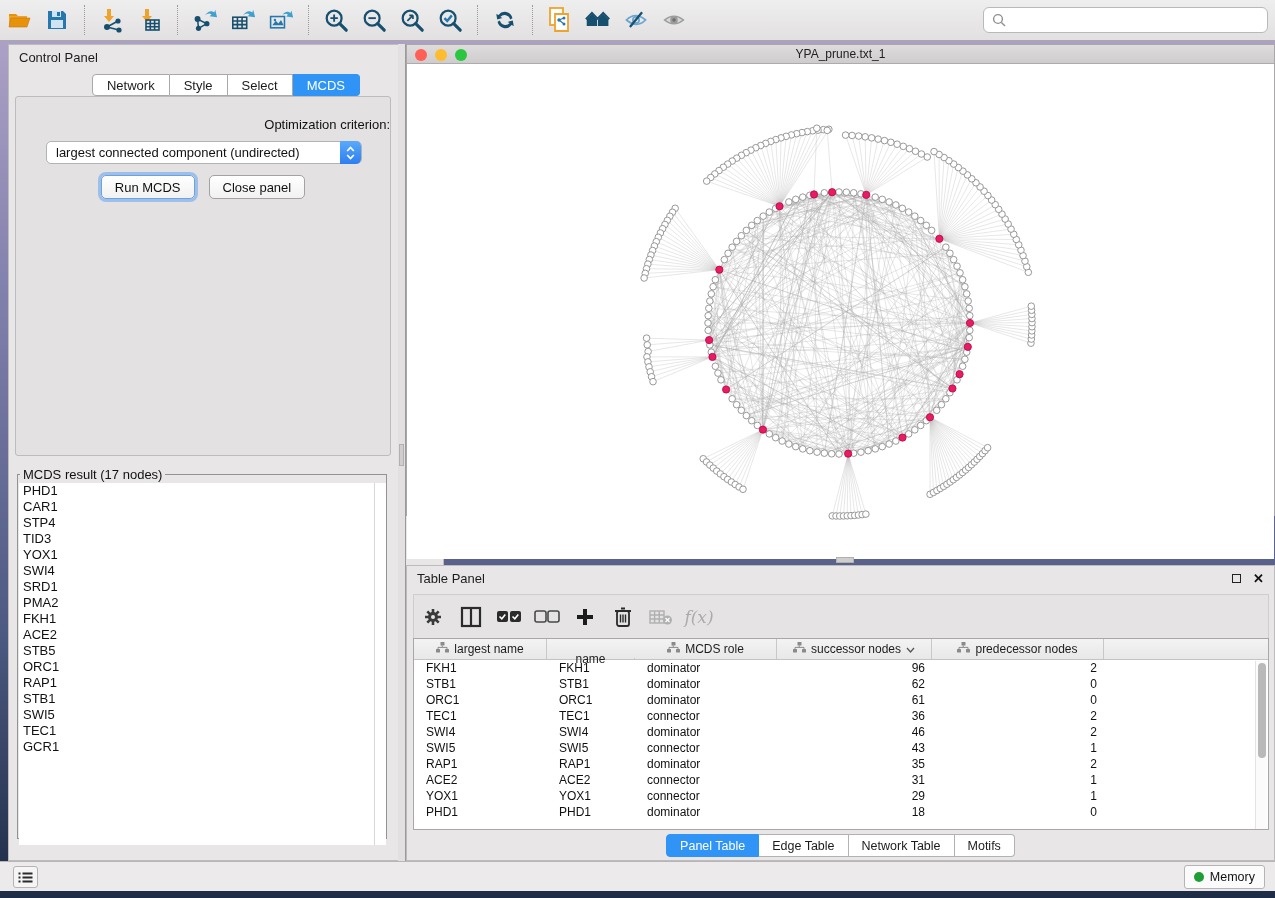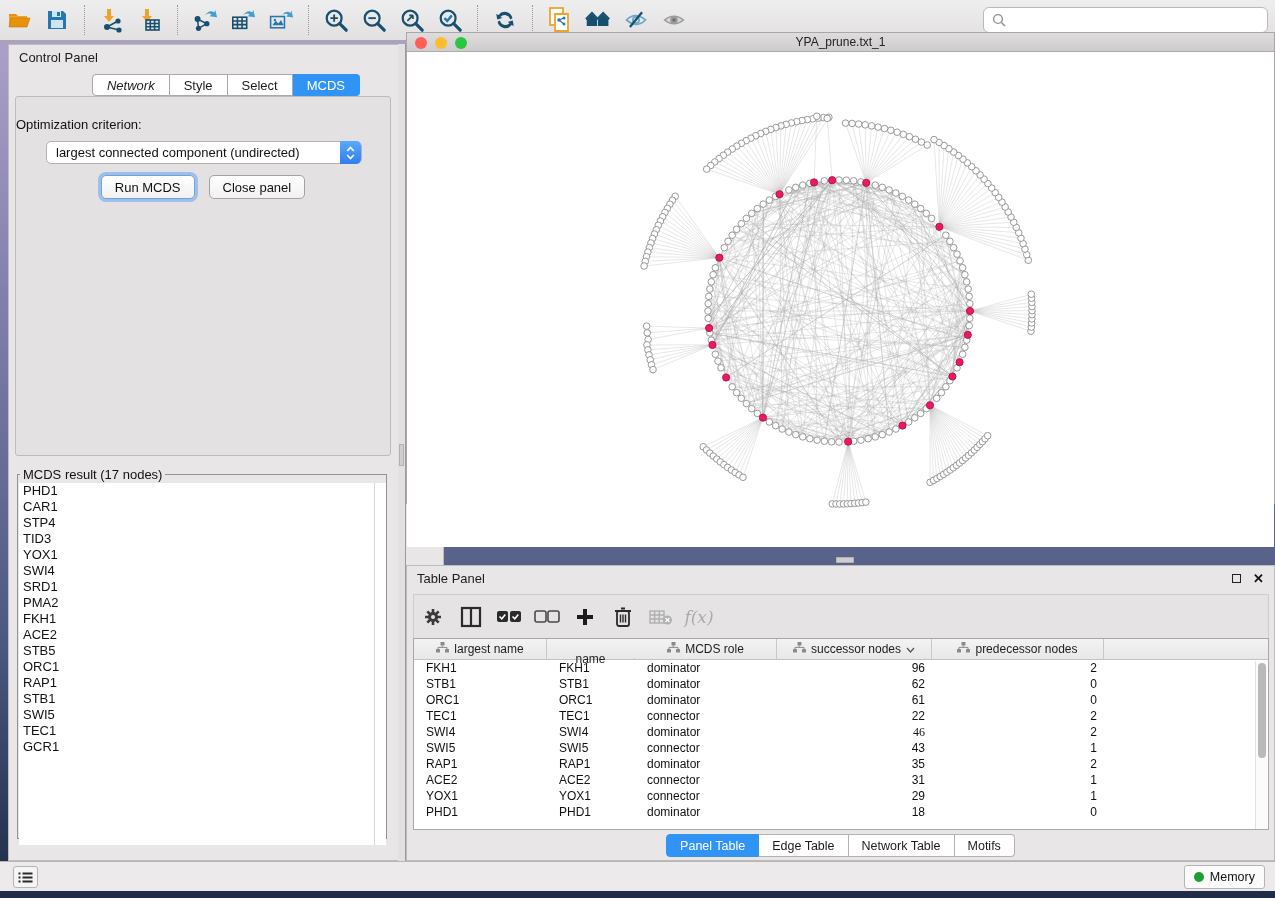--- a/index.html
+++ b/index.html
@@ -21,27 +21,27 @@
   
   .cpanel { position:absolute; left:8px; top:44px; width:436px; height:817px; background:#e8e6e6; border:1px solid #bdbbbb; }
   .panel-title { height:24px; display:flex; align-items:center; padding:0 10px; font-size:13px; color:#1c1c1c; }
   .panel-title .spacer { flex:1; }
   .win-min { width:9px; height:9px; border:1.5px solid #222; margin-right:12px; cursor:pointer; }
   .win-close { font-size:13px; font-weight:bold; color:#111; cursor:pointer; line-height:9px; }
 
   .cp-tabs { position:absolute; left:0; top:29px; width:100%; display:flex; justify-content:center; z-index:3; }
   .cp-tab { height:22px; padding:0 14px; background:#fff; border:1px solid #a9a9a9; border-left:none;
     font-size:13px; display:flex; align-items:center; cursor:pointer; color:#1c1c1c; }
-  .cp-tab:first-child { border-left:1px solid #a9a9a9; border-radius:4px 0 0 4px;font-style:italic; }
+  .cp-tab:first-child { border-left:1px solid #a9a9a9; border-radius:4px 0 0 4px; }
   .cp-tab:last-child { border-radius:0 4px 4px 0; }
   .cp-tab.active { background:#2f94f5; border-color:#2f94f5; color:#fff; }
 
   .cp-inner { position:absolute; left:6px; top:51px; width:376px; height:360px; background:#e3e1e1;
     border:1px solid #bdbbbb; border-radius:3px; }
-  .opt-label { text-align:left; margin-top:20px; font-size:13px; color:#111; }
+  .opt-label { text-align:right; margin-top:20px; font-size:13px; color:#111; }
   .dropdown { position:absolute; left:30px; top:44px; width:316px; height:23px; background:#fff;
     border:1px solid #b3b3b3; border-radius:5px; font-size:13px; display:flex; align-items:center;
     padding-left:9px; color:#111; cursor:pointer; }
   .dd-step { position:absolute; right:0; top:-1px; width:21px; height:23px; border-radius:0 5px 5px 0;
     background:linear-gradient(#59aafc,#2e7ef0); display:flex; flex-direction:column; align-items:center; justify-content:center; }
   .btn { height:24px; background:linear-gradient(#ffffff,#f2f1f1); border:1px solid #a3a3a3; border-radius:5px;
     font-size:13px; padding:0 13px; color:#111; cursor:pointer; }
   .btn-row { position:absolute; left:0; top:78px; width:100%; display:flex; justify-content:center; gap:14px; }
   .btn.focused { box-shadow:0 0 0 3px rgba(110,168,240,.6); border-color:#6ba3e0; }
 
@@ -53,21 +53,21 @@
   .mcds-item { font-size:13px; color:#111; line-height:16px; padding-left:4px; }
   .mcds-scroll { position:absolute; right:0; top:1px; width:11px; height:362px; background:#fff; }
 
   
   .vsplit { position:absolute; left:398px; top:44px; width:8px; height:817px; background:#e2e0e0; }
   .vsplit .line { position:absolute; right:0; top:0; width:1px; height:100%; background:#9b9999; }
   .vsplit .grab { position:absolute; left:1px; top:400px; width:5px; height:22px; background:#cfcdcd; border:1px solid #b2b0b0; }
   .hsplit-grab { position:absolute; left:836px; top:557px; width:18px; height:6px; background:#cfcdcd; border:1px solid #b2b0b0; }
 
   
-  .netwin { position:absolute; left:406px; top:32px; width:869px; height:472px; background:#fff;
+  .netwin { position:absolute; left:406px; top:44px; width:869px; height:472px; background:#fff;
     border:1px solid #a9a7a7; }
   .netwin-title { height:19px; background:linear-gradient(#dedcdc,#cecccc); border-bottom:1px solid #adabab;
     position:relative; display:flex; align-items:center; justify-content:center; font-size:12px; color:#222; }
   .lights { position:absolute; left:8px; top:3.5px; display:flex; gap:8px; }
   .light { width:12px; height:12px; border-radius:50%; cursor:pointer; }
   .netview { position:absolute; left:0; top:20px; width:867px; height:494px; background:#fff; }
 
   
   .tpanel { position:absolute; left:406px; top:565px; width:869px; height:296px; background:#e8e6e6; border:1px solid #bdbbbb; }
   .tp-toolbar { position:absolute; left:6px; top:28px; width:856px; height:44px; background:#e5e3e3;
@@ -1266,28 +1266,28 @@
           <div class="td" style="width: 133px; padding: 0px 0px 0px 12px;">ORC1</div>
           <div class="td" style="width: 88px; padding: 0px 0px 0px 12px;">ORC1</div>
           <div class="td" style="width: 142px; padding: 0px 0px 0px 12px;">dominator</div>
           <div class="td num" style="width: 155px; padding: 0px 7px 0px 0px;">61</div>
           <div class="td num" style="width: 172px; padding: 0px 7px 0px 0px;">0</div>
         </div>
         <div class="tbl-row">
           <div class="td" style="width: 133px; padding: 0px 0px 0px 12px;">TEC1</div>
           <div class="td" style="width: 88px; padding: 0px 0px 0px 12px;">TEC1</div>
           <div class="td" style="width: 142px; padding: 0px 0px 0px 12px;">connector</div>
-          <div class="td num" style="width: 155px; padding: 0px 7px 0px 0px;">22</div>
+          <div class="td num" style="width: 155px; padding: 0px 7px 0px 0px;">36</div>
           <div class="td num" style="width: 172px; padding: 0px 7px 0px 0px;">2</div>
         </div>
         <div class="tbl-row">
           <div class="td" style="width: 133px; padding: 0px 0px 0px 12px;">SWI4</div>
           <div class="td" style="width: 88px; padding: 0px 0px 0px 12px;">SWI4</div>
           <div class="td" style="width: 142px; padding: 0px 0px 0px 12px;">dominator</div>
-          <div class="td num" style="width: 155px; padding: 0px 7px 0px 0px; font-family: Liberation Serif, serif;">46</div>
+          <div class="td num" style="width: 155px; padding: 0px 7px 0px 0px;">46</div>
           <div class="td num" style="width: 172px; padding: 0px 7px 0px 0px;">2</div>
         </div>
         <div class="tbl-row">
           <div class="td" style="width: 133px; padding: 0px 0px 0px 12px;">SWI5</div>
           <div class="td" style="width: 88px; padding: 0px 0px 0px 12px;">SWI5</div>
           <div class="td" style="width: 142px; padding: 0px 0px 0px 12px;">connector</div>
           <div class="td num" style="width: 155px; padding: 0px 7px 0px 0px;">43</div>
           <div class="td num" style="width: 172px; padding: 0px 7px 0px 0px;">1</div>
         </div>
         <div class="tbl-row">

